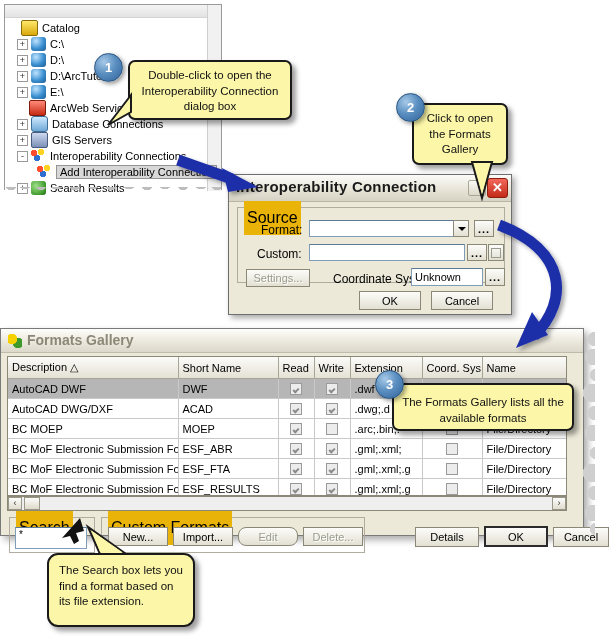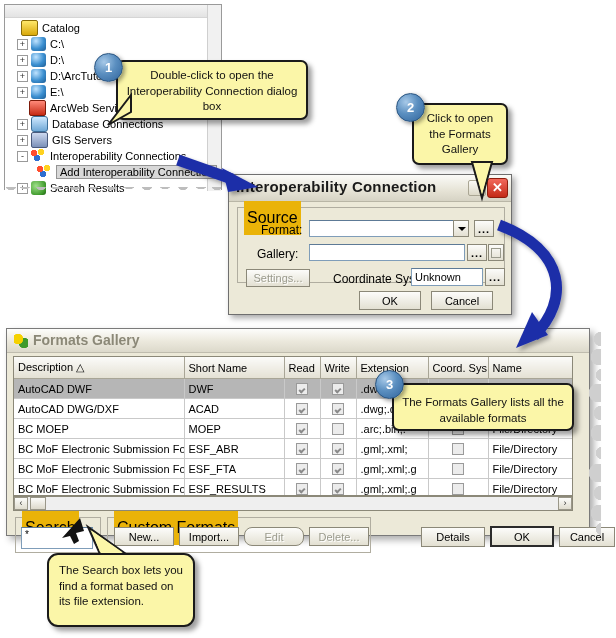--- a/index.html
+++ b/index.html
@@ -130,21 +130,21 @@
     border:1px solid #8b8878;box-sizing:border-box;
   }
   .combo-arrow:after{
     content:"";position:absolute;left:4px;top:6px;
     border-left:4px solid transparent;border-right:4px solid transparent;
     border-top:4px solid #000;
   }
 
   
   #formats-window{
-    left:6px;top:328px;width:584px;height:208px;
+    left:0;top:328px;width:584px;height:208px;
     background:#ece9d8;border:1px solid #7a7a7a;
     box-shadow:4px 4px 7px rgba(0,0,0,.32);
     box-sizing:border-box;
   }
   #fg-titlebar{
     height:23px;background:linear-gradient(#fdfdfb,#ebe8dc 55%,#dcd9cb);
     border-bottom:1px solid #bfbcae;position:relative;
   }
   #fg-title{
     position:absolute;left:26px;top:3px;font-size:14px;font-weight:bold;color:#8b8877;
@@ -265,21 +265,21 @@
     <span class="grouptitle">Source</span>
   </div>
 
   <div class="lbl" style="left:32px;top:48px;">Format:</div>
   <div class="winput" style="left:80px;top:45px;width:160px;height:17px;">
     <span style="position:absolute;left:3px;top:2px;"></span>
   </div>
   <div class="combo-arrow" style="left:224px;top:45px;height:17px;"></div>
   <div class="wbtn ellip" style="left:245px;top:45px;width:20px;height:17px;">...</div>
 
-  <div class="lbl" style="left:28px;top:72px;">Gallery:</div>
+  <div class="lbl" style="left:28px;top:72px;">Custom:</div>
   <div class="winput" style="left:80px;top:69px;width:156px;height:17px;">
     <span style="position:absolute;left:3px;top:2px;"></span>
   </div>
   <div class="wbtn ellip" style="left:238px;top:69px;width:20px;height:17px;">...</div>
   <div class="wbtn disabled" style="left:259px;top:69px;width:16px;height:17px;">
     <span style="display:inline-block;width:8px;height:8px;border:1px solid #9a9a8c;margin-top:3px;"></span>
   </div>
 
   <div class="wbtn disabled" style="left:17px;top:94px;width:64px;height:18px;line-height:17px;">Settings...</div>
   <div class="lbl" style="left:104px;top:97px;">Coordinate System:</div>
@@ -418,21 +418,21 @@
     <path d="M178 160 L232 179" stroke="#1f2fa8" stroke-width="11" fill="none" stroke-linecap="butt"></path>
     <path d="M258 187 L222 168 L228 192 Z" fill="#1f2fa8"></path>
   </g>
 
   <g filter="url(#sh)">
     <path d="M499 225 C 566 250, 570 300, 534 336" stroke="#1f2fa8" stroke-width="11" fill="none"></path>
     <path d="M516 348 L532 312 L548 335 Z" fill="#1f2fa8"></path>
   </g>
 </svg>
 
-<div class="callout" style="left:116px;top:60px;width:192px;height:60px;">
+<div class="callout" style="left:128px;top:60px;width:164px;height:60px;">
   <span>Double-click to open the Interoperability Connection dialog box</span>
 </div>
 <svg class="overlay" style="z-index:5;" viewBox="0 0 616 638">
   <path d="M131 95 L108 125 L131 112 Z" fill="#fbf6a8" stroke="#1a1a1a" stroke-width="2"></path>
 </svg>
 <div class="badge" style="left:94px;top:53px;">1</div>
 
 <div class="callout" style="left:412px;top:103px;width:96px;height:62px;">
   <span>Click to open the Formats Gallery</span>
 </div>

